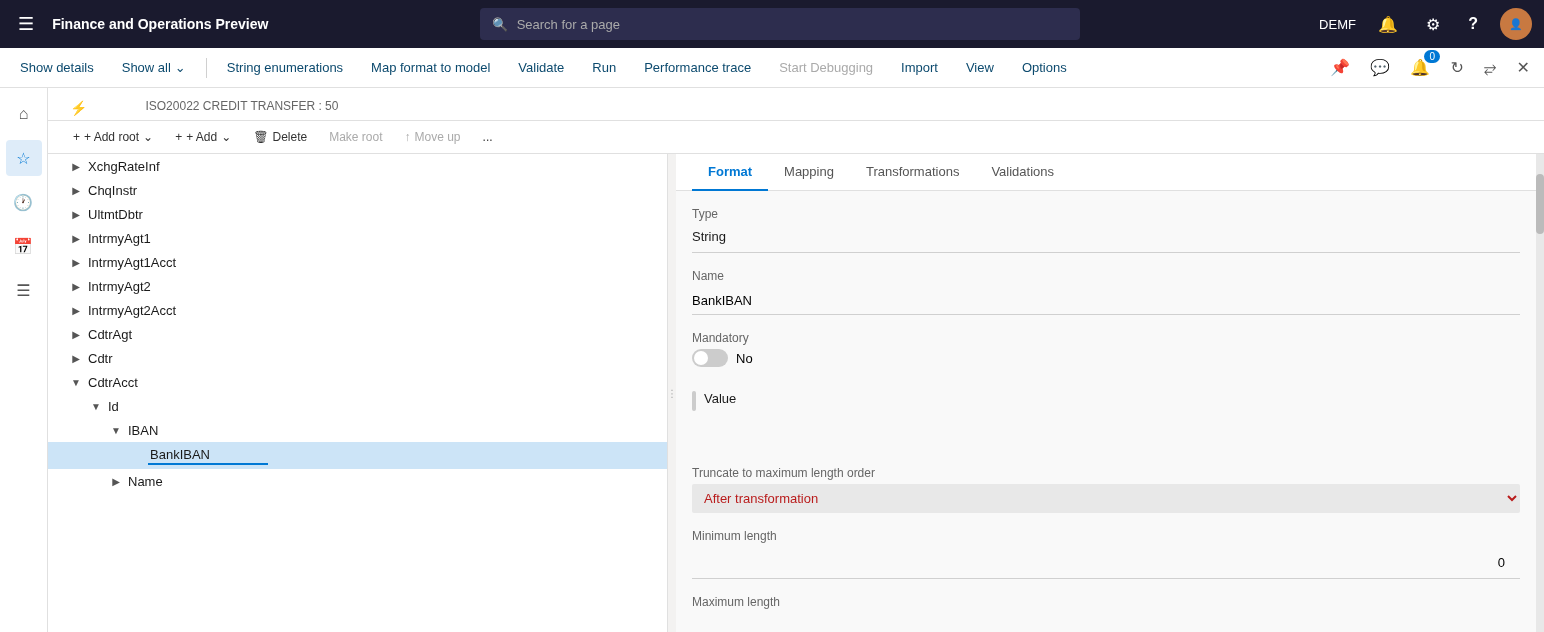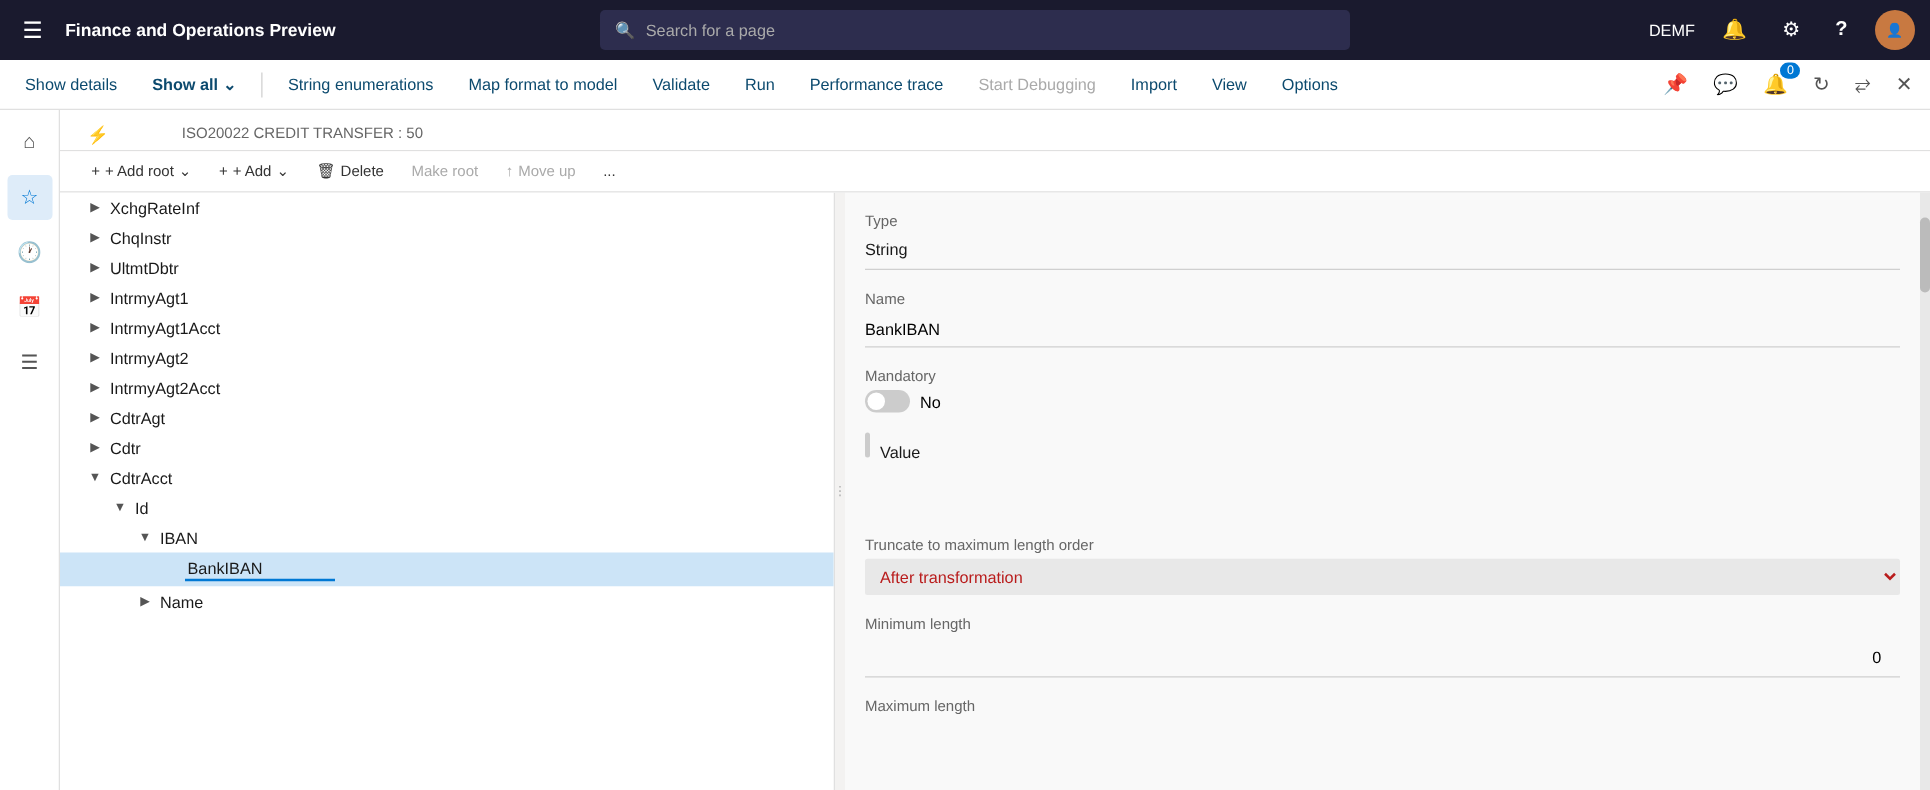--- a/index.html
+++ b/index.html
@@ -72,21 +72,21 @@
       background: transparent;
       border: none;
       cursor: pointer;
       font-size: 13px;
       color: #0c4a6e;
       border-radius: 2px;
       white-space: nowrap;
     }
     .toolbar-btn.disabled { color: #aaa; cursor: default; }
     .toolbar-btn-with-arrow {
-      display: flex; align-items: center; gap: 4px; font-weight: bold;
+      display: flex; align-items: center; gap: 4px;
     }
     .toolbar-separator { width: 1px; height: 20px; background: #d0d0d0; margin: 0 4px; }
     .toolbar-right {
       margin-left: auto;
       display: flex;
       align-items: center;
       gap: 8px;
     }
     .icon-btn {
       background: transparent;
@@ -325,20 +325,21 @@
       background: white;
       border-radius: 50%;
       position: absolute;
       top: 2px; left: 2px;
       transition: left 0.2s;
     }
 
     
     .section-divider {
       display: flex;
+      align-items: center;
       margin: 8px 0;
     }
     .section-divider .handle {
       width: 4px;
       height: 20px;
       background: #ccc;
       border-radius: 2px;
       cursor: ns-resize;
       margin-right: 8px;
     }
@@ -534,20 +535,26 @@
         </div>
 
       </div>
 
       <div class="drag-handle">
         <span>⋮</span>
       </div>
 
       <div class="properties-panel">
 
+        <div class="tab-bar">
+          <div class="tab active">Format</div>
+          <div class="tab">Mapping</div>
+          <div class="tab">Transformations</div>
+          <div class="tab">Validations</div>
+        </div>
 
         <div class="properties-content">
 
           <div class="prop-group">
             <div class="prop-label">Type</div>
             <div class="prop-value">
               <span>String</span>
             </div>
           </div>
 

